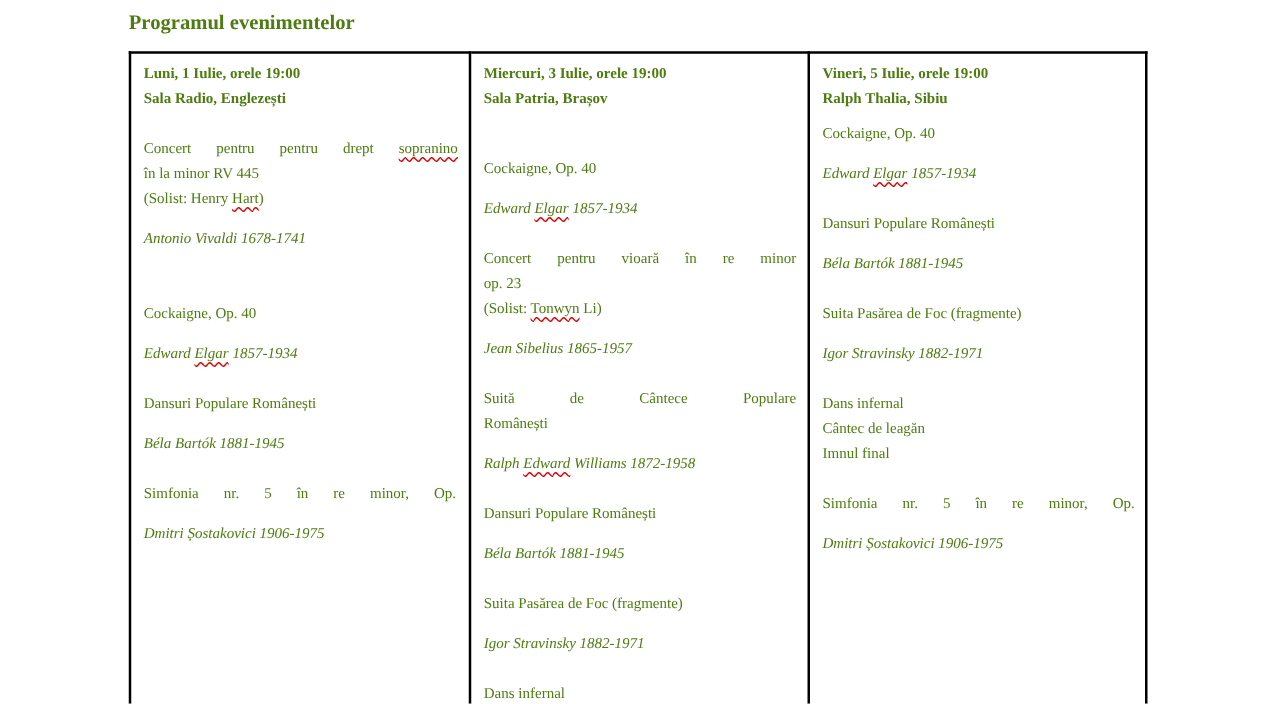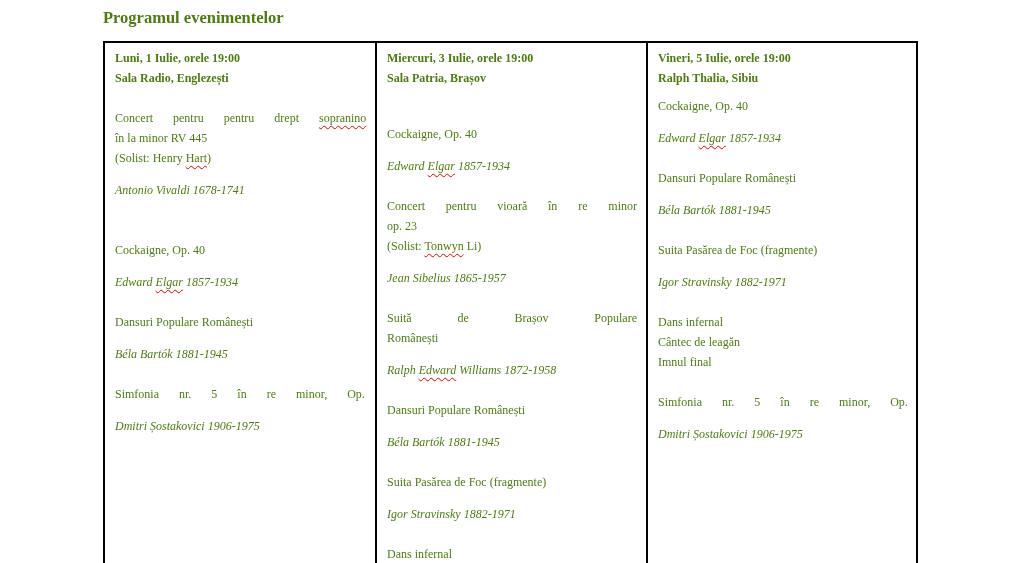--- a/index.html
+++ b/index.html
@@ -132,21 +132,21 @@
                 <span>minor</span>
               </div>
               <div class="line"><span>op. 23</span></div>
               <div class="line"><span>(Solist: </span><span class="sq">Tonwyn</span><span> Li)</span></div>
               <div class="line italic"><span>Jean Sibelius 1865-1957</span></div>
             </div>
             <div class="block" style="margin-bottom: 20px;">
               <div class="line justify">
                 <span>Suită</span>
                 <span>de</span>
-                <span>Brașov</span>
+                <span>Cântece</span>
                 <span>Populare</span>
               </div>
               <div class="line"><span>Românești</span></div>
               <div class="line italic"><span>Ralph </span><span class="sq">Edward</span><span> Williams 1872-1958</span></div>
             </div>
             <div class="block" style="margin-bottom: 20px;">
               <div class="line"><span>Dansuri Populare Românești</span></div>
               <div class="line italic"><span>Béla Bartók 1881-1945</span></div>
             </div>
             <div class="block" style="margin-bottom: 20px;">

